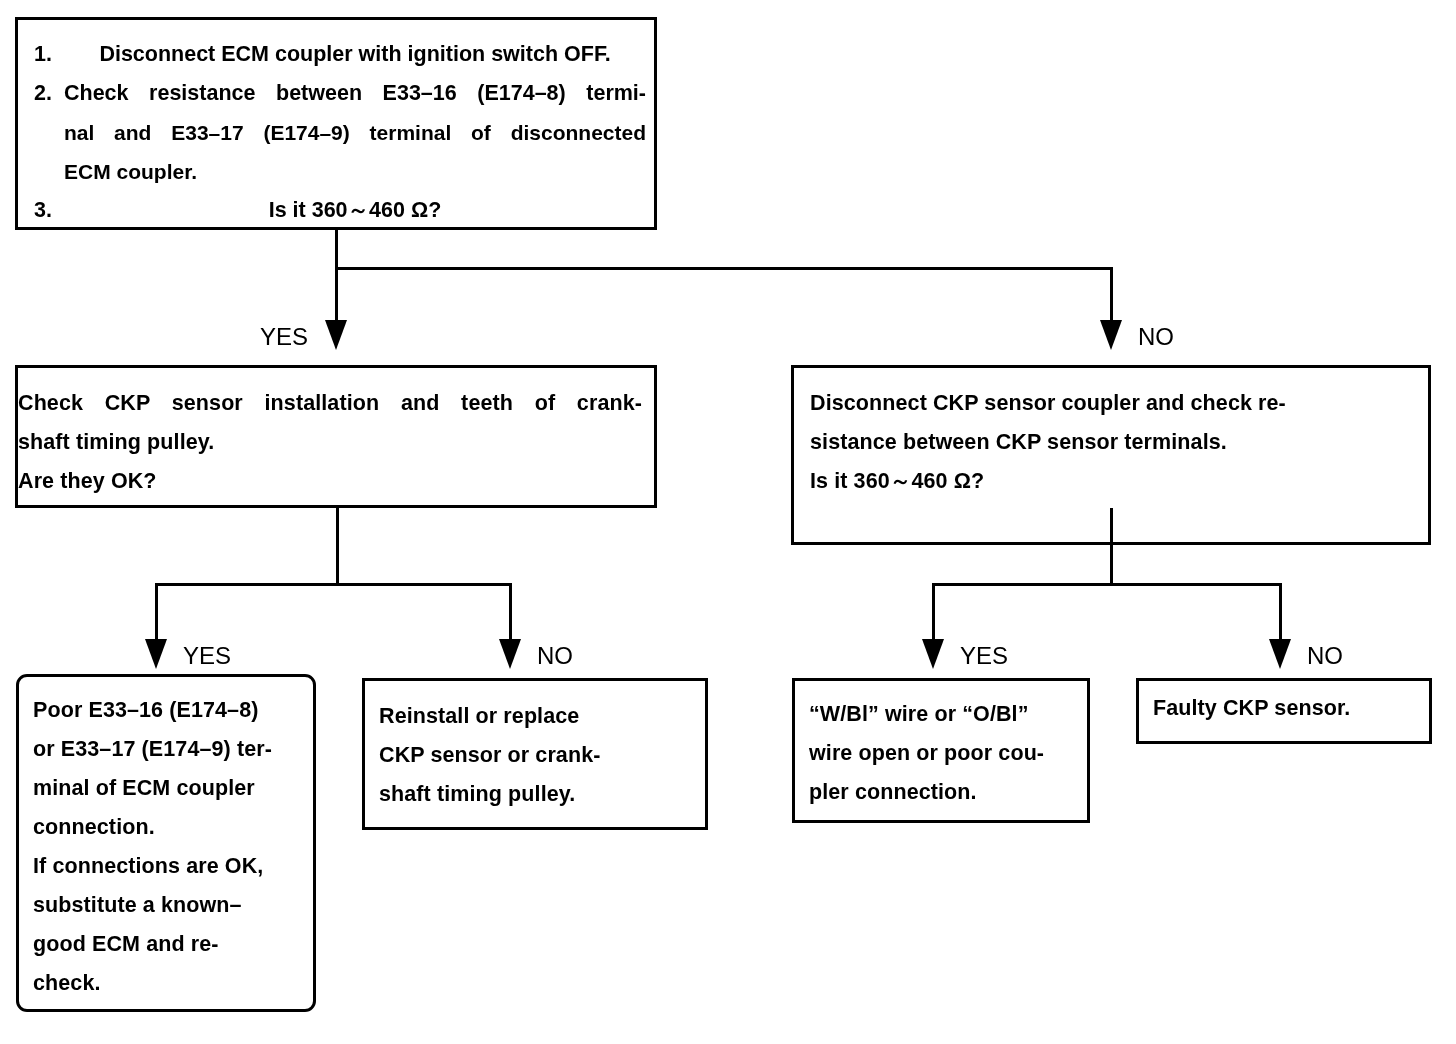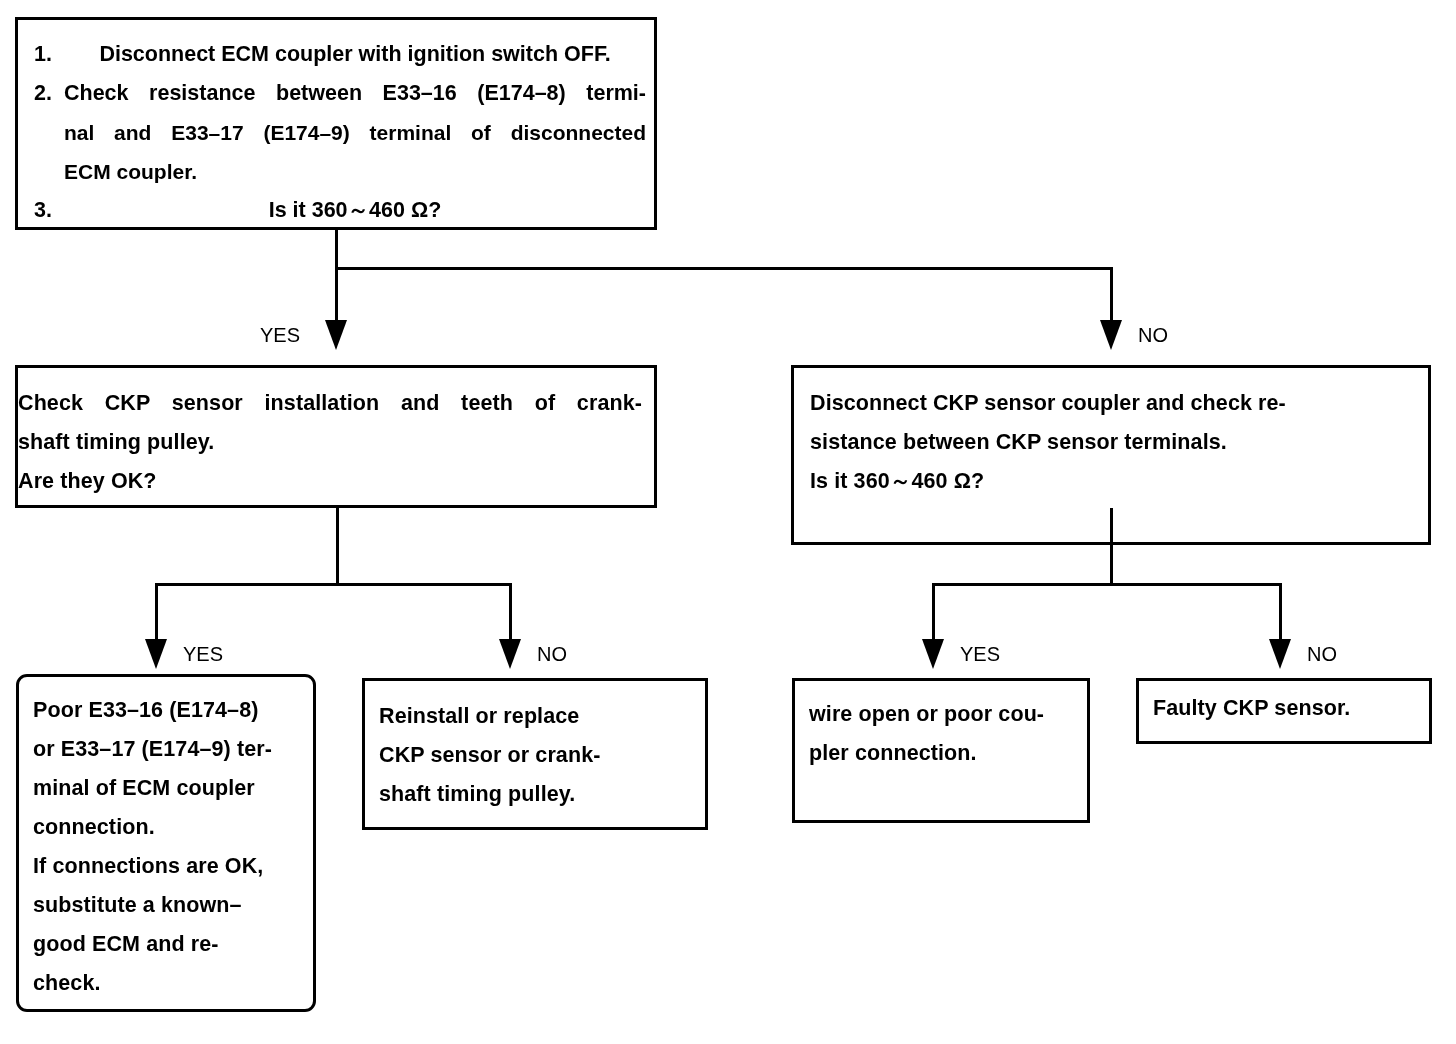--- a/index.html
+++ b/index.html
@@ -88,21 +88,21 @@
   .arrow {
     position: absolute;
     width: 0;
     height: 0;
     border-left: 11px solid transparent;
     border-right: 11px solid transparent;
     border-top: 30px solid #000000;
   }
   .lbl {
     position: absolute;
-    font-size: 20px;
+    font-size: 24px;
     font-weight: 500;
     line-height: 1;
     white-space: nowrap;
   }
 </style>
 </head>
 <body>
 
 <div id="canvas">
 
@@ -195,20 +195,21 @@
   <div class="box" style="left:362px; top:678px; width:346px; height:152px;">
     <div class="box-inner" style="padding:16px 8px 0 14px;">
       <div class="line">Reinstall or replace</div>
       <div class="line">CKP sensor or crank-</div>
       <div class="line">shaft timing pulley.</div>
     </div>
   </div>
 
   <div class="box" style="left:792px; top:678px; width:298px; height:145px;">
     <div class="box-inner" style="padding:14px 8px 0 14px;">
+      <div class="line">“W/Bl” wire or “O/Bl”</div>
       <div class="line">wire open or poor cou-</div>
       <div class="line">pler connection.</div>
     </div>
   </div>
 
   <div class="box" style="left:1136px; top:678px; width:296px; height:66px;">
     <div class="box-inner" style="padding:8px 8px 0 14px;">
       <div class="line">Faulty CKP sensor.</div>
     </div>
   </div>

